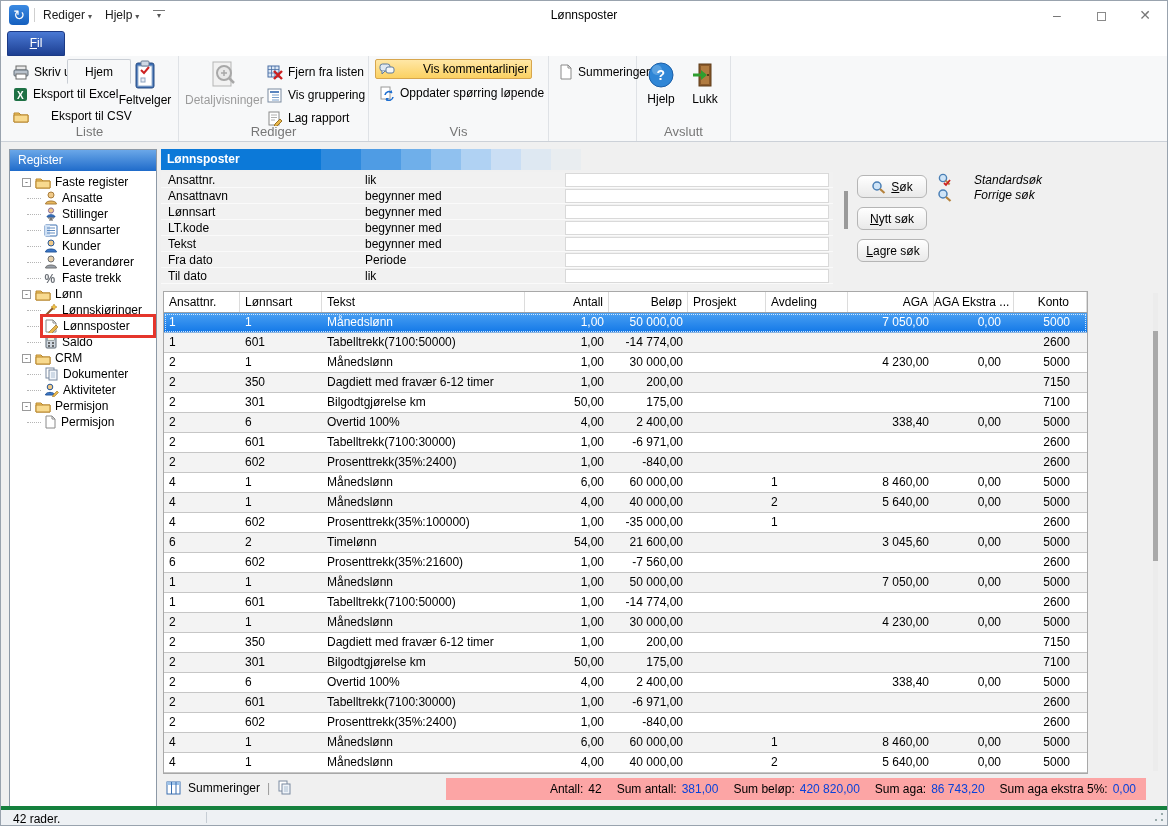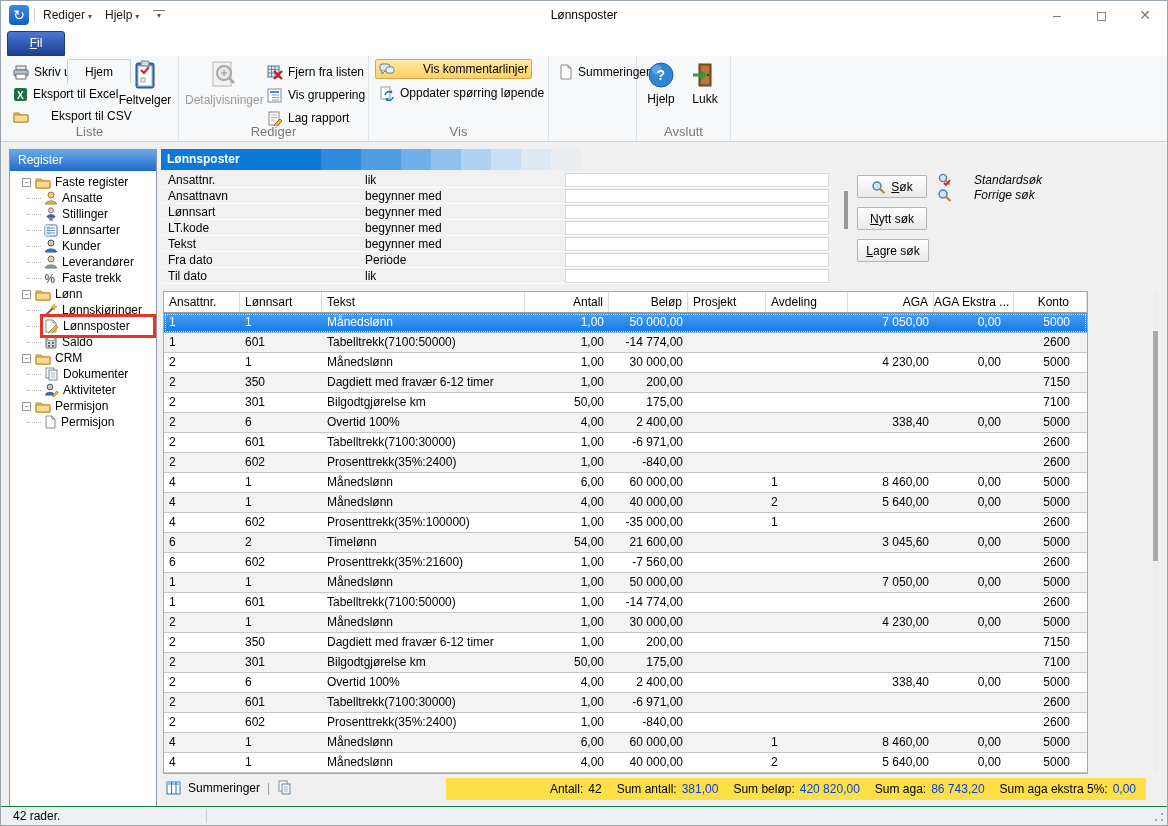--- a/index.html
+++ b/index.html
@@ -59,21 +59,21 @@
   
   .filters{position:absolute;left:160px;top:171px;width:672px;height:116px;background:#f1f1f1;}
   .frow{display:grid;grid-template-columns:204px 200px 268px;height:16px;line-height:16px;border-bottom:1px solid #fafafa;}
   .frow .flabel{padding-left:7px;}
   .frow .fop{}
   .frow .finput{position:relative;}
   .frow .finput input{position:absolute;left:0;top:1px;width:264px;height:14px;border:1px solid #d9d9d9;background:#fff;font:11px "Liberation Sans",sans-serif;padding:0 2px;outline:none;}
   .fscroll{position:absolute;left:843px;top:190px;width:4px;height:38px;background:#9a9a9a;}
 
   
-  .btn{position:absolute;height:23px;border:1px solid #b5b5b5;border-radius:1px;background:linear-gradient(#ffffff,#e9e9e9);
+  .btn{position:absolute;height:23px;border:1px solid #b5b5b5;border-radius:6px;background:linear-gradient(#ffffff,#e9e9e9);
     display:flex;align-items:center;justify-content:center;gap:5px;font-size:12px;color:#000;}
   .link-item{position:absolute;display:flex;align-items:flex-start;gap:22px;white-space:nowrap;height:14px;font-style:italic;}
 
   
   .tablewrap{position:absolute;left:162px;top:290px;width:925px;background:#fff;border:1px solid #a8a8a8;}
   .thead{display:grid;grid-template-columns:76px 82px 203px 84px 79px 78px 82px 86px 80px 73px;height:21px;line-height:20px;background:#fff;border-bottom:1px solid #9aa0a6;}
   .thead .th{border-right:1px solid #dcdcdc;overflow:hidden;white-space:nowrap;}
   .trowt{display:grid;grid-template-columns:76px 82px 203px 84px 79px 78px 82px 86px 80px 73px;height:20px;line-height:19px;border-bottom:1px solid #c6c6c6;background:#fff;}
   .trowt.alt{background:#f3f3f3;}
   .trowt.sel{background:linear-gradient(#4aa0f2,#1479e8);color:#fff;outline:1px dotted #cfe6ff;outline-offset:-2px;border-bottom:1px solid #8ab4e0;}
@@ -82,26 +82,26 @@
   .ar{text-align:right;padding-right:5px;}
   .ar-k{text-align:right;padding-right:17px;}
   .ar-e{text-align:right;padding-right:13px;}
   .tscroll-track{position:absolute;left:1152px;top:292px;width:5px;height:478px;background:#ececec;}
   .tscroll-thumb{position:absolute;left:0;top:38px;width:5px;height:230px;background:#a9a9a9;}
 
   
   .sumbar{position:absolute;left:160px;top:775px;width:1000px;height:26px;background:#f0f0f0;}
   .sumleft{position:absolute;left:5px;top:4px;display:flex;align-items:center;gap:7px;}
   .sumsep{color:#9a9a9a;}
-  .sumbox{position:absolute;left:285px;top:2px;width:700px;height:22px;background:#fde047;display:flex;align-items:center;justify-content:flex-end;gap:15px;padding-right:10px;}
+  .sumbox{position:absolute;left:285px;top:2px;width:700px;height:22px;background:#fca5a5;display:flex;align-items:center;justify-content:flex-end;gap:15px;padding-right:10px;}
   .pair{display:flex;gap:5px;white-space:nowrap;}
   .pval{color:#0a42d8;}
 
   
-  .statusbar{position:absolute;left:0;right:0;bottom:0;height:19px;background:#eef1f4;border-top:1px solid #15803d;line-height:18px;}
+  .statusbar{position:absolute;left:0;right:0;bottom:0;height:19px;background:#eef1f4;border-top:4px solid #15803d;line-height:18px;}
   .statusbar .stext{position:absolute;left:12px;top:0;}
   .statusbar .sdiv{position:absolute;left:205px;top:2px;bottom:2px;border-left:1px solid #c6cdd4;}
   .grip{position:absolute;right:2px;bottom:2px;width:12px;height:12px;
     background:radial-gradient(circle at 9px 3px,#9aa 1px,transparent 1.4px),
                radial-gradient(circle at 9px 9px,#9aa 1px,transparent 1.4px),
                radial-gradient(circle at 3px 9px,#9aa 1px,transparent 1.4px);}
   u{text-decoration:underline;}
 </style>
 </head>
 <body>

